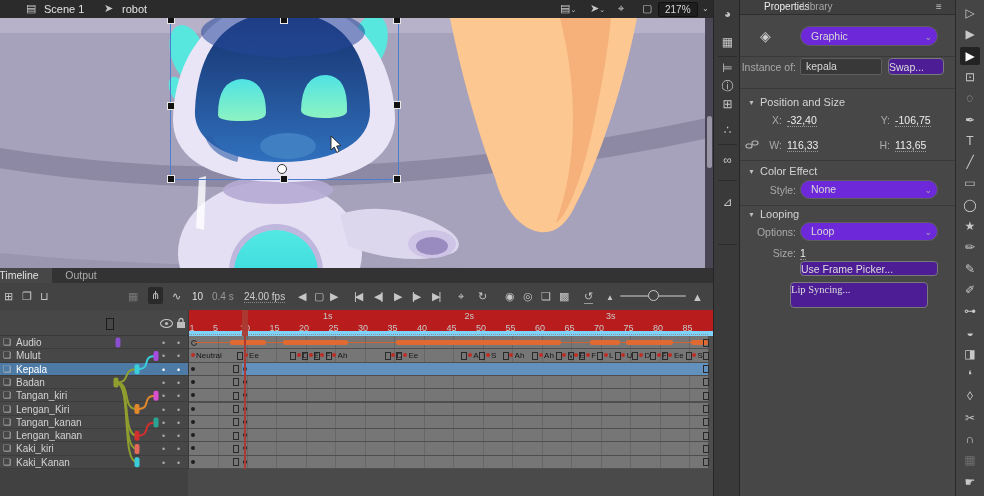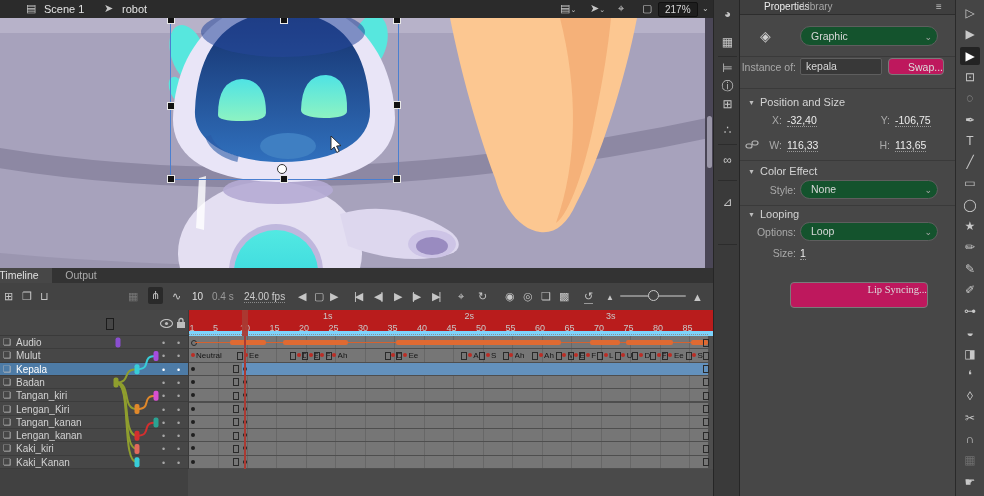--- a/index.html
+++ b/index.html
@@ -30,27 +30,27 @@
   .dock-div{left:4px;width:19px;height:1px;background:#2c2c2c;}
 
   
   .props{left:740px;top:0;width:215px;height:496px;background:#474747;}
   .props-tabs{left:0;top:0;width:215px;height:14px;background:#3f3f3f;border-bottom:1px solid #2d2d2d;}
   .ptab{font-size:10px;top:1px;}
   .p-label{font-size:10.5px;color:#a9a9a9;text-align:right;}
   .p-value{font-size:10.5px;color:#ececec;border-bottom:1px dotted #9a9a9a;cursor:text;}
   .p-title{font-size:11px;color:#d4d4d4;}
   .p-arrow{font-size:7px;color:#bdbdbd;}
-  .dd{background:#14532d;border:1px solid #5e5e5e;border-radius:10px;color:#d8d8d8;
+  .dd{background:#6d28d9;border:1px solid #5e5e5e;border-radius:10px;color:#d8d8d8;
       font-size:10.5px;line-height:18px;padding-left:10px;box-sizing:border-box;}
   .dd .chev{position:absolute;right:5px;top:0;color:#a9a9a9;font-size:9px;}
   .p-field{background:#383838;border:1px solid #5e5e5e;border-radius:2px;color:#d8d8d8;
            font-size:10.5px;line-height:15px;padding-left:5px;box-sizing:border-box;}
-  .p-btn{background:#be185d;border:1px solid #7a7a7a;border-radius:4px;color:#dcdcdc;
-         font-size:10.5px;text-align:right;cursor:pointer;box-sizing:border-box;}
+  .p-btn{background:#4c1d95;border:1px solid #7a7a7a;border-radius:4px;color:#dcdcdc;
+         font-size:10.5px;text-align:left;cursor:pointer;box-sizing:border-box;}
   .p-div{left:0;width:215px;height:1px;background:#3a3a3a;}
 
   
   .tools{left:955px;top:0;width:29px;height:496px;background:#454545;border-left:1px solid #2a2a2a;box-sizing:border-box;}
   .tool{width:20px;height:18px;left:4px;text-align:center;line-height:18px;font-size:12px;color:#c8c8c8;cursor:pointer;}
   .tool.active{background:#232323;border-radius:2px;color:#fff;}
   .tool.disabled{color:#6e6e6e;}
 
   
   .timeline{left:0;top:268px;width:713px;height:228px;background:#474747;overflow:hidden;}
@@ -240,20 +240,21 @@
     <div class="abs p-div" style="top:205px;"></div>
 
     <span class="abs p-arrow" style="left:8px;top:211px;">▼</span>
     <span class="abs p-title" style="left:20px;top:208px;">Looping</span>
     <span class="abs p-label" style="left:0;top:226px;width:56px;">Options:</span>
     <div class="abs dd" style="left:60px;top:222px;width:138px;height:19px;line-height:17px;">
       <span>Loop</span><span class="chev" style="line-height:19px;">⌄</span>
     </div>
     <span class="abs p-label" style="left:0;top:247px;width:56px;">Size:</span>
     <span class="abs p-value" style="left:60px;top:247px;">1</span>
+    <div class="abs p-btn" style="left:60px;top:261px;width:138px;height:15px;line-height:14px;">Use Frame Picker...</div>
     <div class="abs p-btn" style="left:50px;top:282px;width:138px;height:26px;line-height:14px;font-family:Liberation Serif, serif;">Lip Syncing...</div>
   </div>
 
   <div class="abs tools" id="tools">
       <span class="tool abs" style="top: 4px;">▷</span>
       <span class="tool abs" style="top: 25.3px;">▶</span>
       <span class="tool abs active" style="top: 46.6px;">▶</span>
       <span class="tool abs" style="top: 67.9px;">⊡</span>
       <span class="tool abs" style="top: 89.2px;">◌</span>
       <span class="tool abs" style="top: 110.5px;">✒</span>

